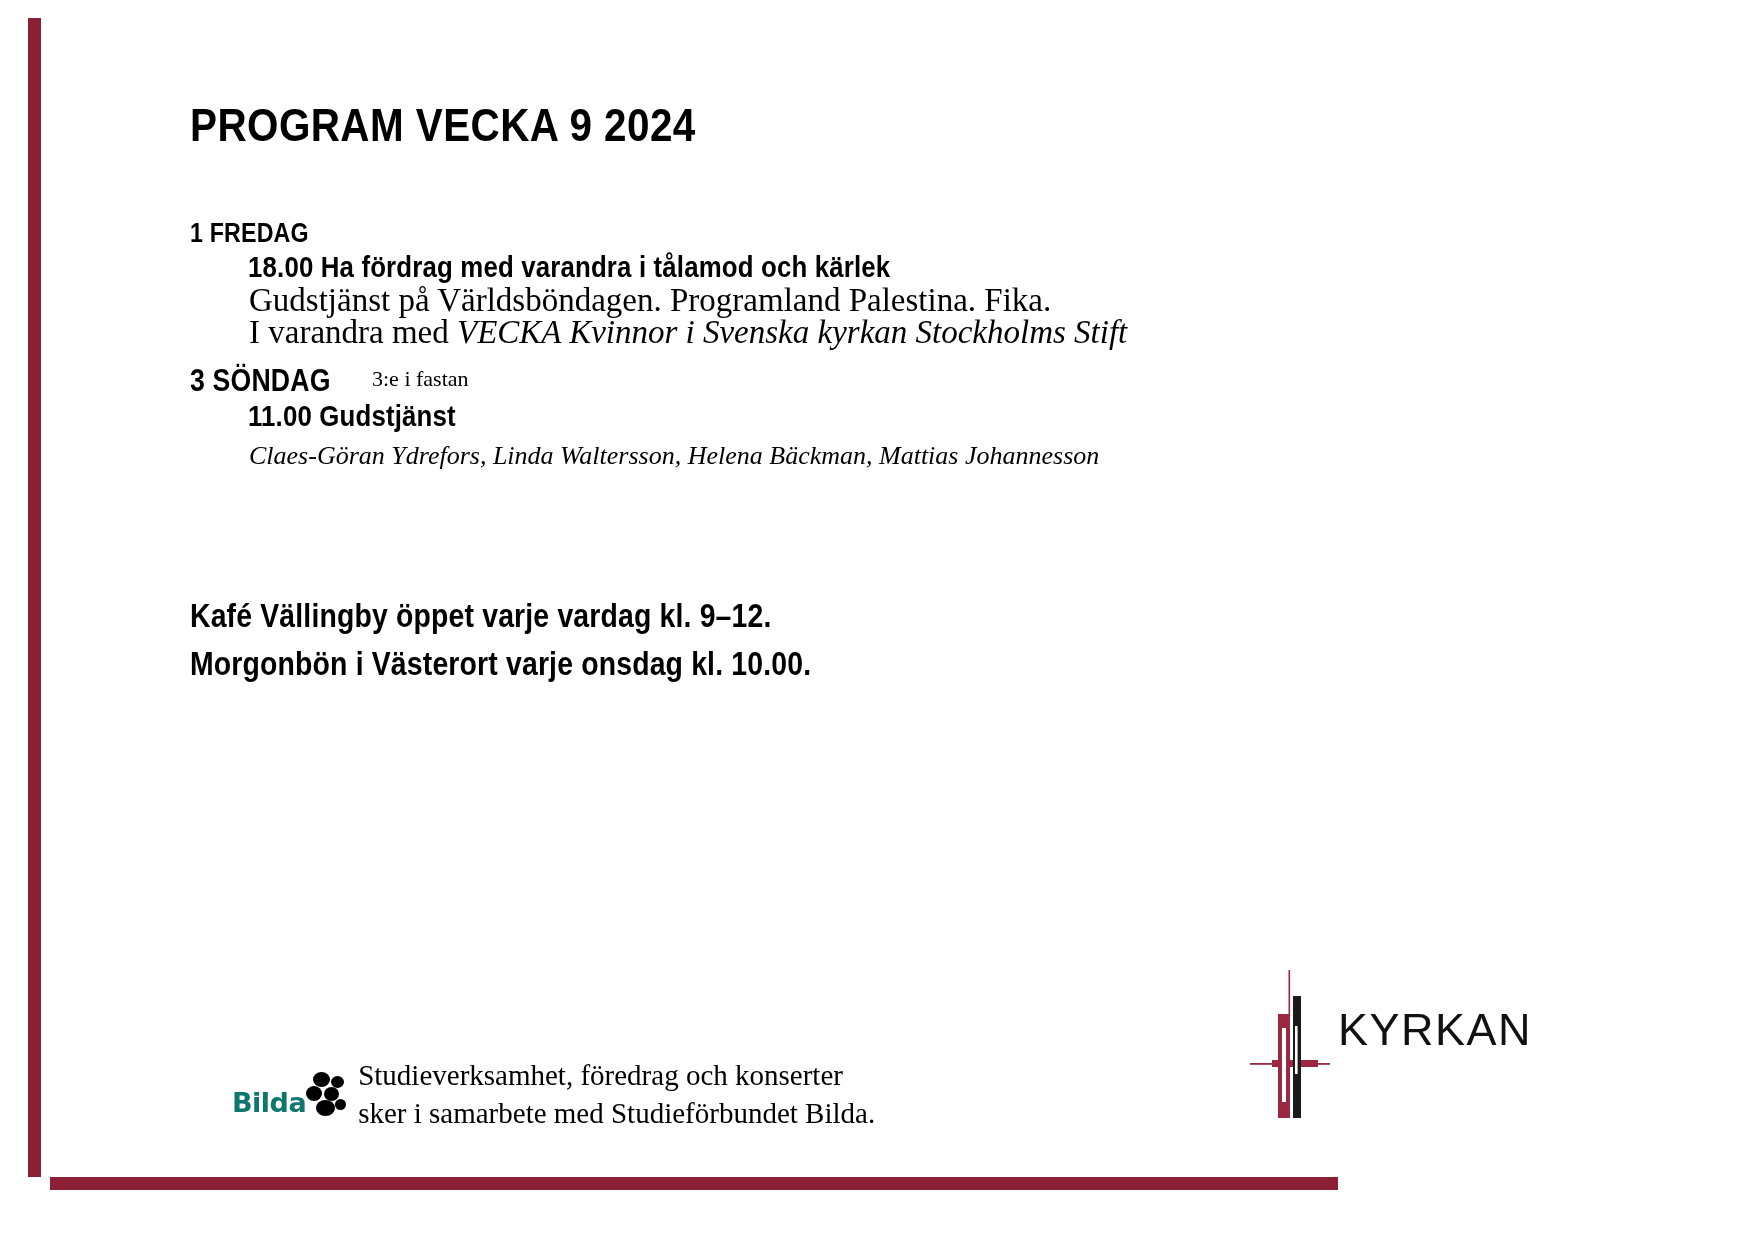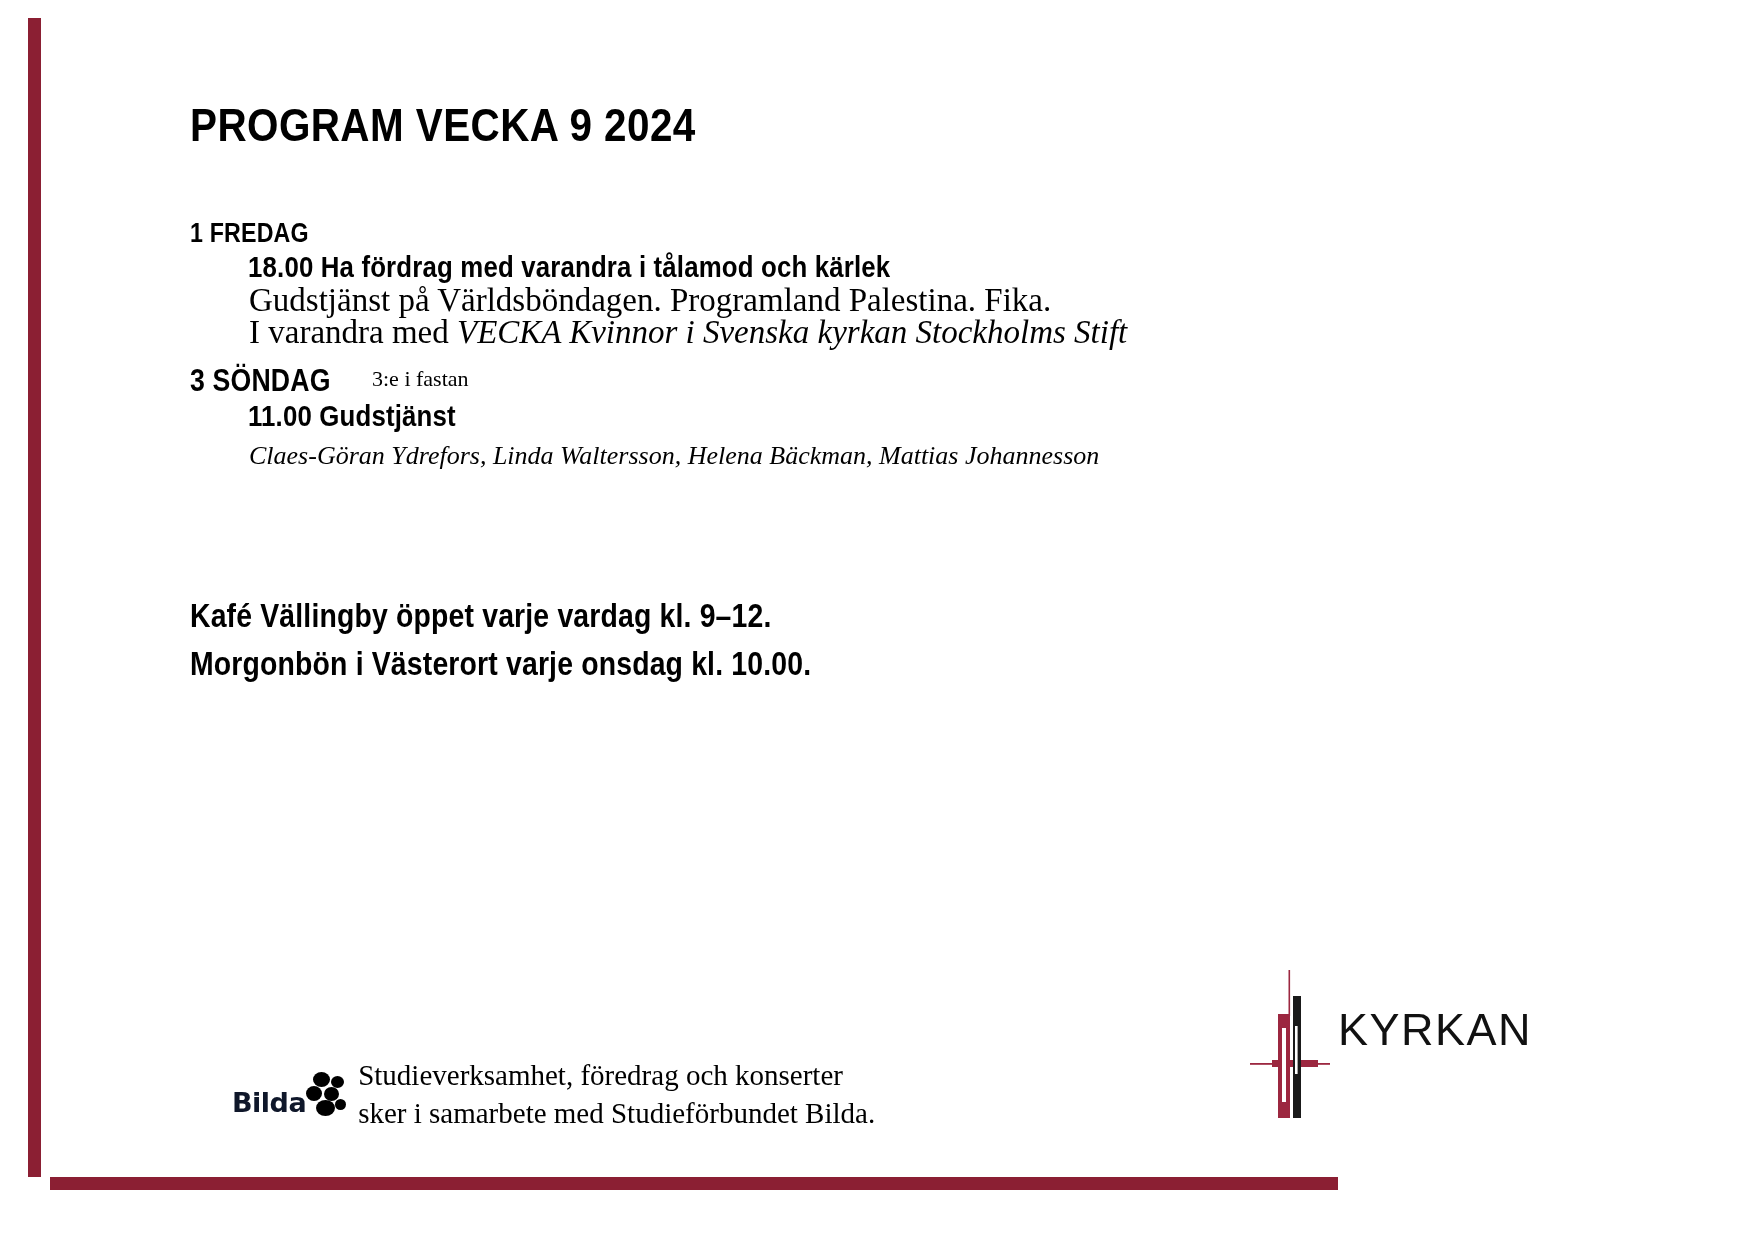--- a/index.html
+++ b/index.html
@@ -113,21 +113,21 @@
     position: absolute;
     left: 232px;
     top: 1056px;
     display: flex;
     align-items: center;
   }
   .bilda-word {
     font-family: "DejaVu Sans", "Liberation Sans", sans-serif;
     font-weight: bold;
     font-size: 27px;
-    color: #0f172a;
+    color: #0f766e;
     letter-spacing: -0.5px;
     margin-top: 16px;
   }
   .bilda-mark {
     position: relative;
     width: 44px;
     height: 48px;
     margin-left: -2px;
   }
   .bilda-mark span {

